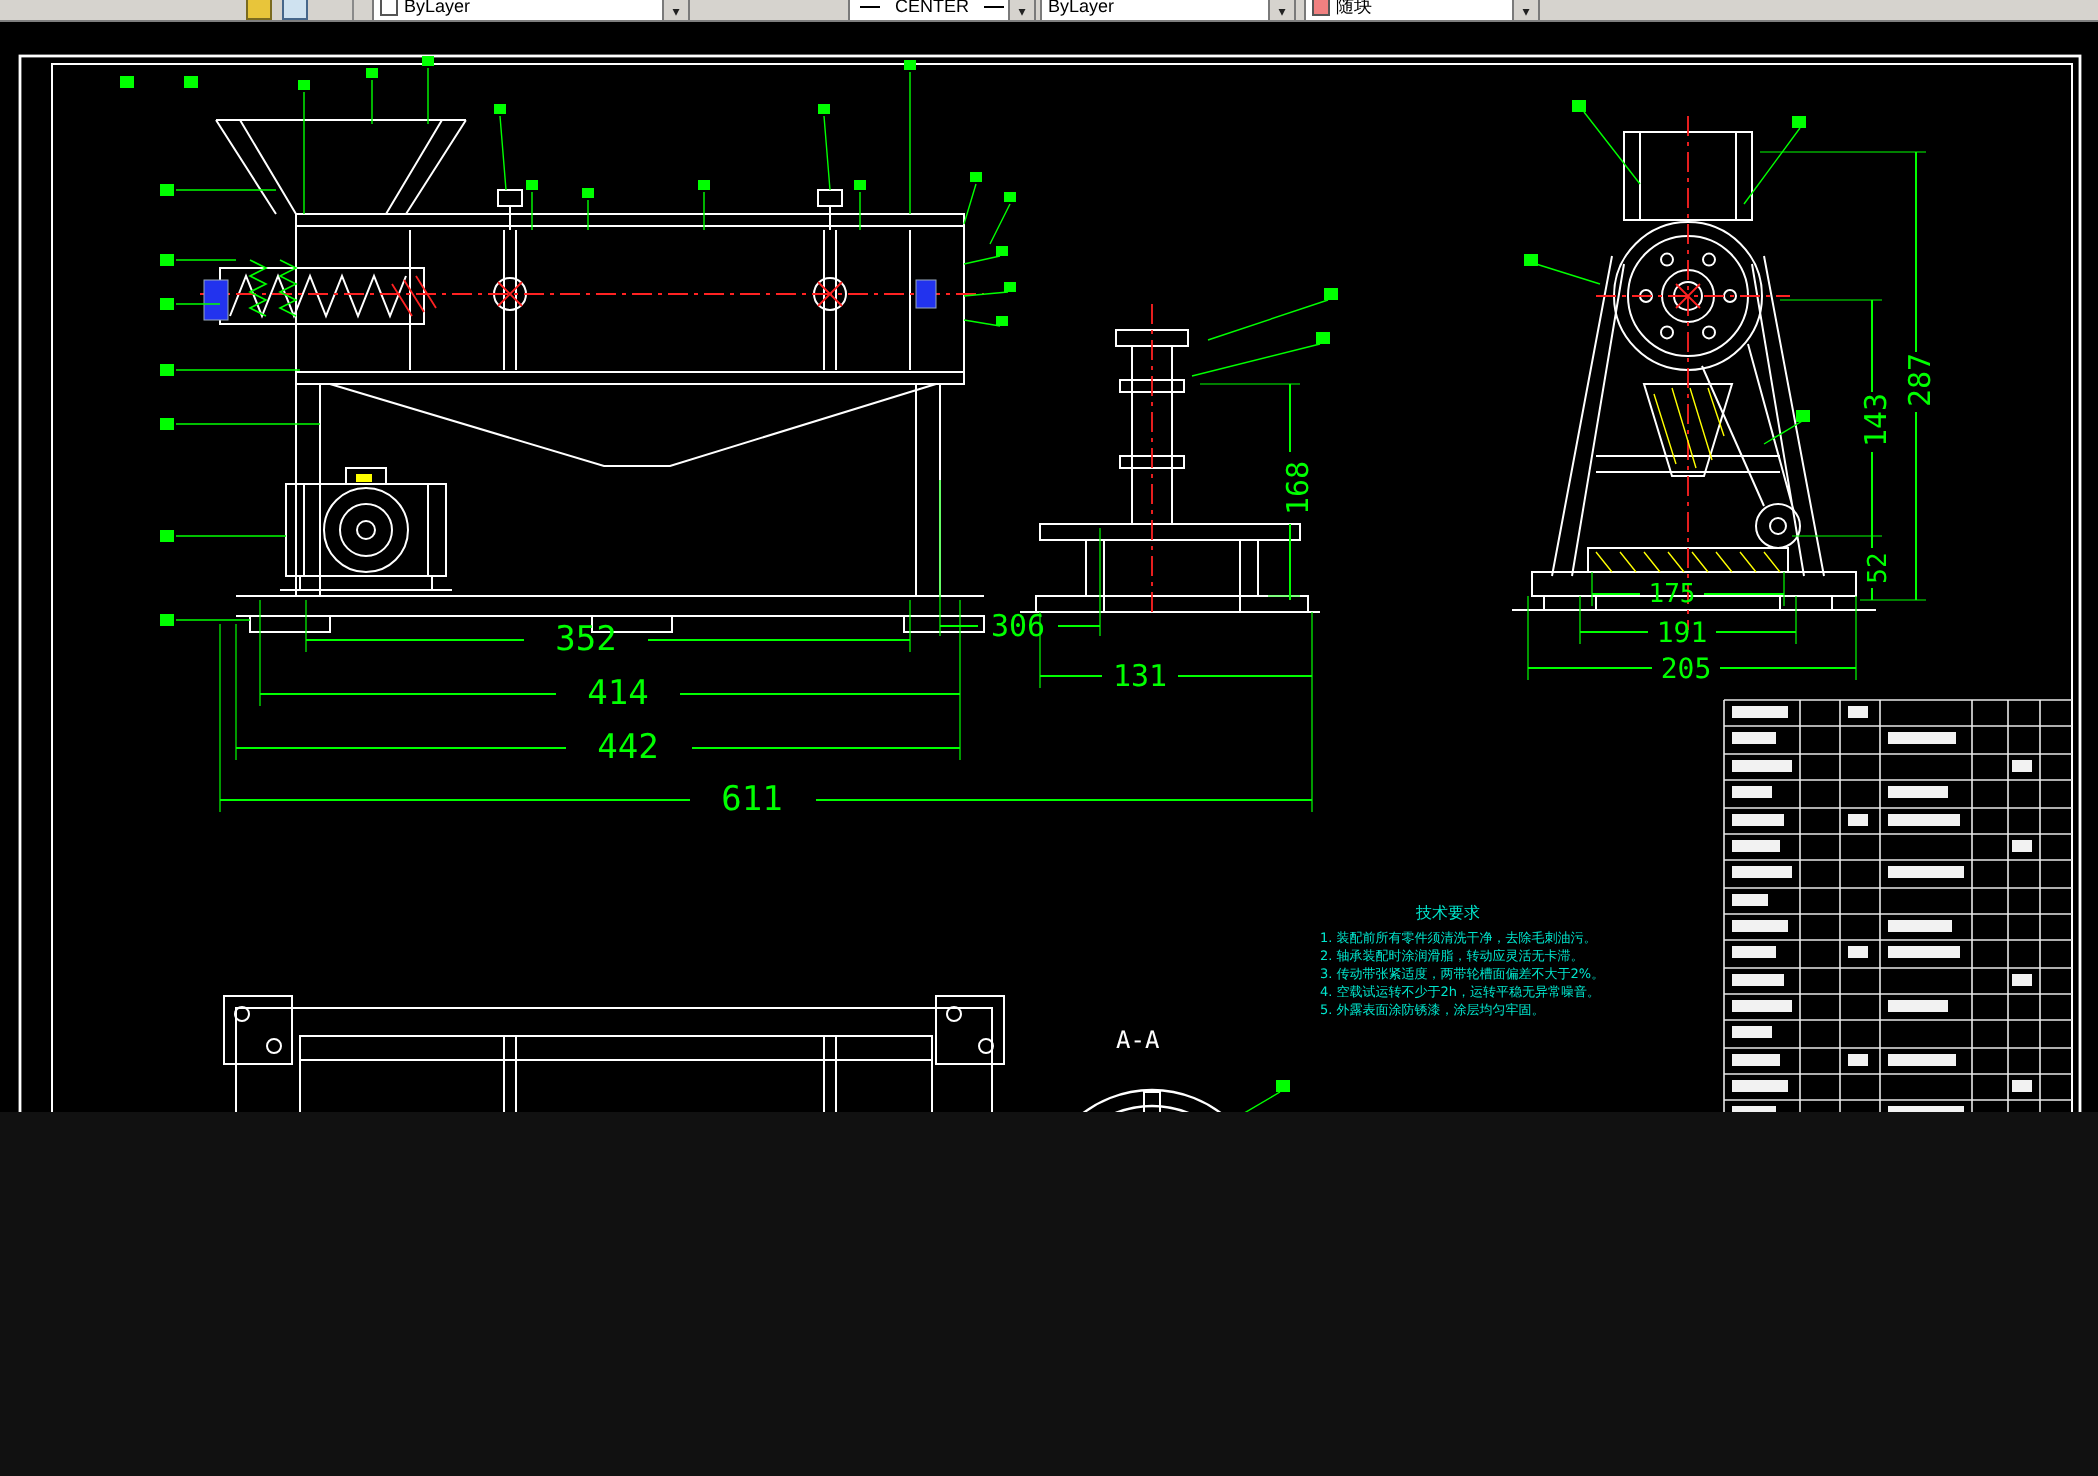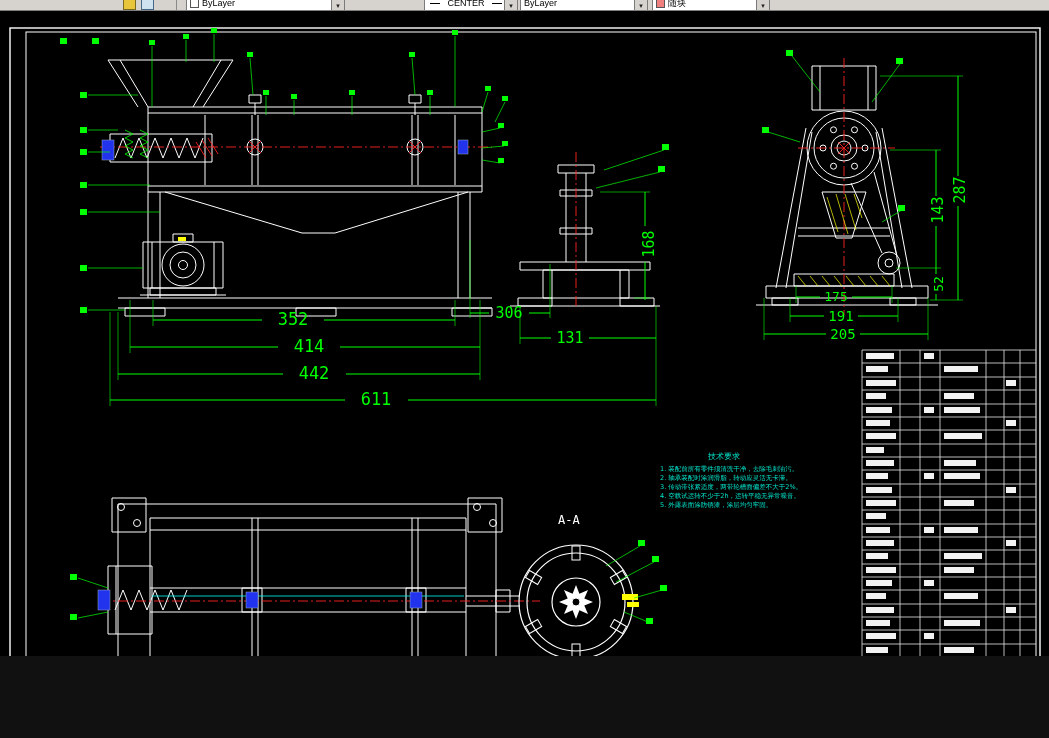--- a/index.html
+++ b/index.html
@@ -1,16 +1,16 @@
 <!DOCTYPE html>
 <html><head>
 <meta charset="utf-8">
 <style>
   html,body{margin:0;padding:0;background:#111;}
-  .stage{position:relative;width:1049px;height:656px;background:#000;overflow:hidden;
+  .stage{position:relative;width:1049px;height:556px;background:#000;overflow:hidden;
          font-family:"Liberation Sans",sans-serif;}
   
   .toolbar{position:absolute;left:0;top:0;width:1049px;height:10px;background:#d6d3ce;
            border-bottom:1px solid #7f7f7f;z-index:5;overflow:hidden;}
   .combo{position:absolute;top:-5px;height:16px;background:#fff;border:1px solid #7a7a7a;
          display:flex;align-items:center;font-size:9px;color:#000;padding-left:3px;box-sizing:border-box;}
   .combo .swatch{width:7px;height:7px;border:1px solid #555;margin-right:3px;flex:0 0 auto;}
   .combo .combo-text{white-space:nowrap;overflow:hidden;flex:1 1 auto;}
   .combo .combo-arrow{width:12px;height:100%;background:#d6d3ce;border-left:1px solid #7a7a7a;
          font-size:7px;display:flex;align-items:flex-end;justify-content:center;color:#222;flex:0 0 auto;}

